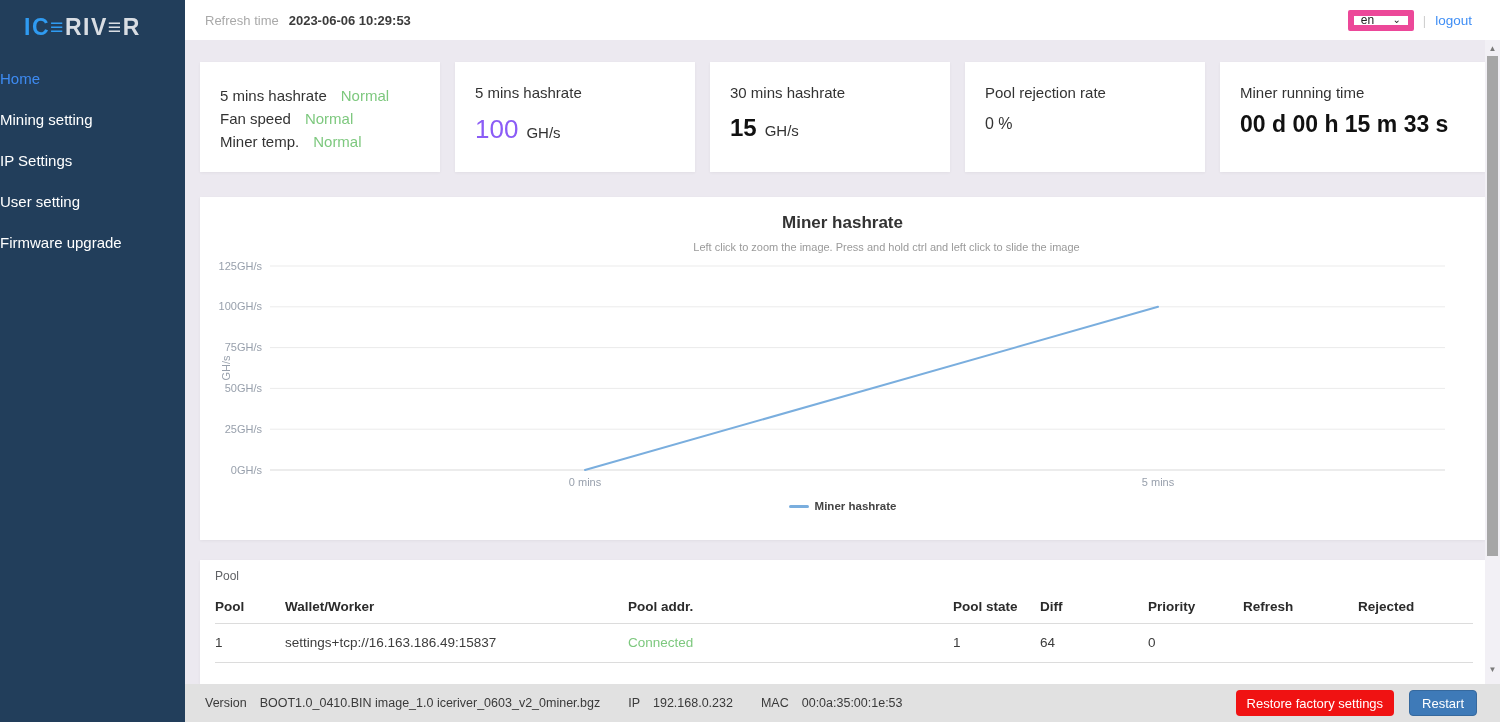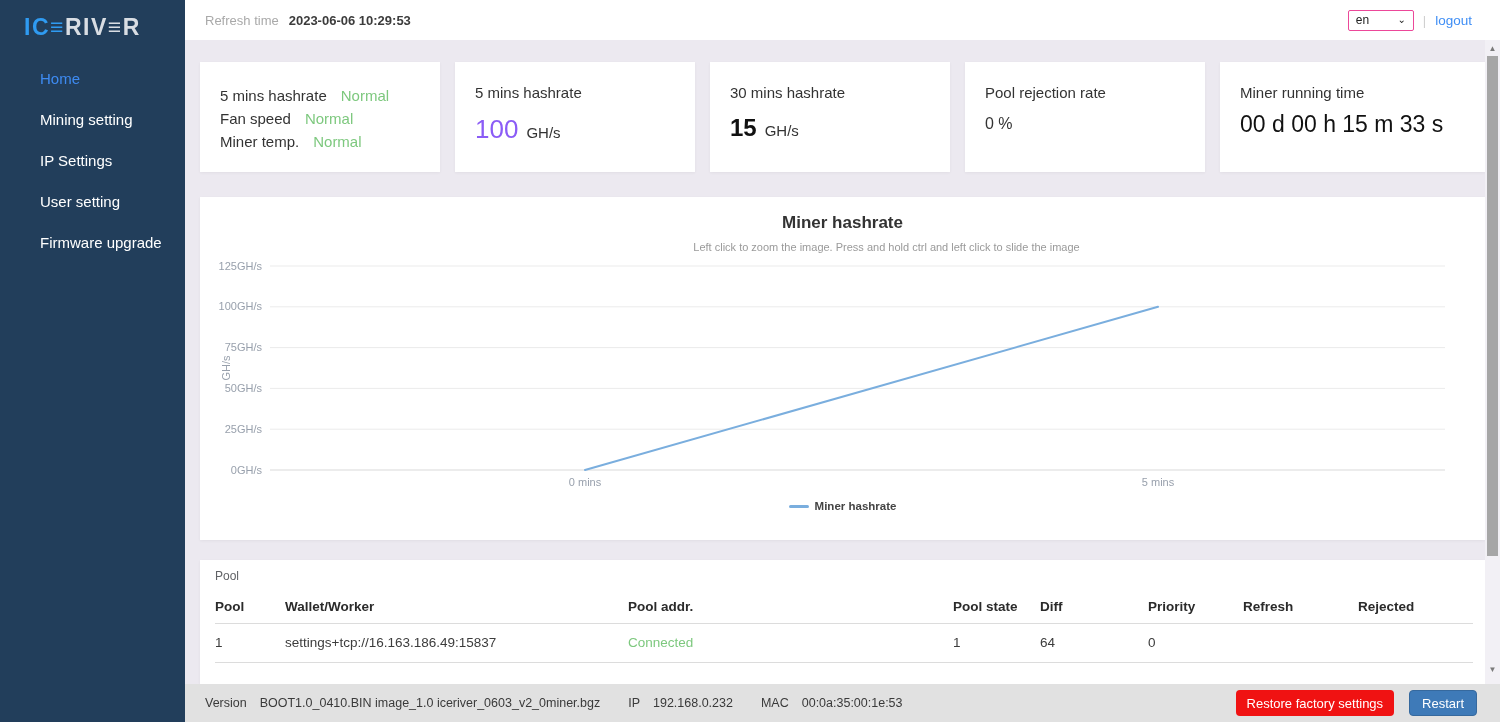--- a/index.html
+++ b/index.html
@@ -7,51 +7,51 @@
   body { font-family:"Liberation Sans", sans-serif; width:1500px; height:728px; position:relative; overflow:hidden; }
 
   .page { position:absolute; inset:0; width:1500px; height:728px; background:#fff; }
 
   
   .sidebar { position:absolute; left:0; top:0; width:185px; height:722px; background:#223e5b; }
   .logo { position:absolute; left:24px; top:14px; font-size:23px; font-weight:bold; letter-spacing:1.5px; white-space:nowrap; }
   .logo .ice { color:#2f9bf2; }
   .logo .river { color:#d9dde3; }
   .nav { position:absolute; left:0; top:58px; width:185px; }
-  .nav-item { height:41px; line-height:41px; padding-left:40px; font-size:15px; color:#ffffff; cursor:pointer; }
+  .nav-item { height:41px; line-height:41px; font-size:15px; color:#ffffff; cursor:pointer; }
   .nav-item.active { color:#3e8bf2; }
 
   
   .header { position:absolute; left:185px; top:0; width:1315px; height:40px; background:#fff; }
   .refresh { position:absolute; left:20px; top:0; height:40px; display:flex; align-items:center; font-size:13px; }
   .refresh-label { color:#a9a9a9; }
   .refresh-value { color:#3c3c3c; font-weight:600; margin-left:10px; }
   .header-right { position:absolute; right:28px; top:0; height:40px; display:flex; align-items:center; gap:9px; }
-  .lang-select { width:66px; height:21px; border:1px solid #ec4899; border-radius:2px; background:#fff;
+  .lang-select { width:66px; height:21px; border:6px solid #ec4899; border-radius:2px; background:#fff;
                  display:flex; align-items:center; justify-content:space-between; padding:0 7px; font-size:12px; color:#222; cursor:pointer; }
   .lang-caret { font-size:10px; color:#222; line-height:1; }
   .hdr-divider { color:#cfcfcf; font-size:13px; }
   .logout { color:#3f8ef5; font-size:13.5px; text-decoration:none; cursor:pointer; }
 
   
   .main { position:absolute; left:185px; top:40px; width:1315px; height:644px; background:#ece9f0; }
 
   .cards { position:absolute; left:15px; top:22px; display:flex; gap:15px; }
   .card { background:#fff; height:110px; padding:22px 20px 0 20px; box-shadow:0 1px 3px rgba(0,0,0,.05); }
   .card.w1 { width:240px; }
   .card.w2 { width:265px; }
   .status-row { font-size:15px; color:#333; line-height:23px; white-space:nowrap; }
   .status-row .ok { color:#7dc87e; margin-left:14px; }
   .card-title { font-size:15px; color:#333; }
   .card-value-row { margin-top:13px; display:flex; align-items:baseline; gap:8px; }
   .big-blue { font-size:26px; color:#8b5cf6; }
   .big-dark { font-size:24px; color:#111; font-weight:bold; }
   .unit { font-size:15px; color:#333; }
   .plain-value { margin-top:14px; font-size:16px; color:#333; }
-  .runtime-value { margin-top:10px; font-size:23px; font-weight:normal; color:#111; white-space:nowrap; }
+  .runtime-value { margin-top:10px; font-size:23px; font-weight:bold; color:#111; white-space:nowrap; }
 
   
   .chart-card { position:absolute; left:15px; top:157px; width:1285px; height:343px; background:#fff; box-shadow:0 1px 3px rgba(0,0,0,.05); }
   .chart-title { position:absolute; top:16px; width:100%; text-align:center; font-size:17px; font-weight:bold; color:#333; }
   .chart-subtitle { position:absolute; top:44px; width:100%; text-align:center; font-size:11px; color:#9a9a9a;margin-left:44px; }
   .chart-svg { position:absolute; inset:0; }
   .chart-svg text.tick { font-family:"Liberation Sans", sans-serif; font-size:11px; fill:#98a0ac; }
   .legend { position:absolute; top:303px; width:100%; display:flex; justify-content:center; align-items:center; gap:6px; cursor:pointer; }
   .legend-swatch { width:20px; height:3px; border-radius:2px; background:#7aaede; }
   .legend-label { font-size:11.5px; font-weight:bold; color:#444; }

